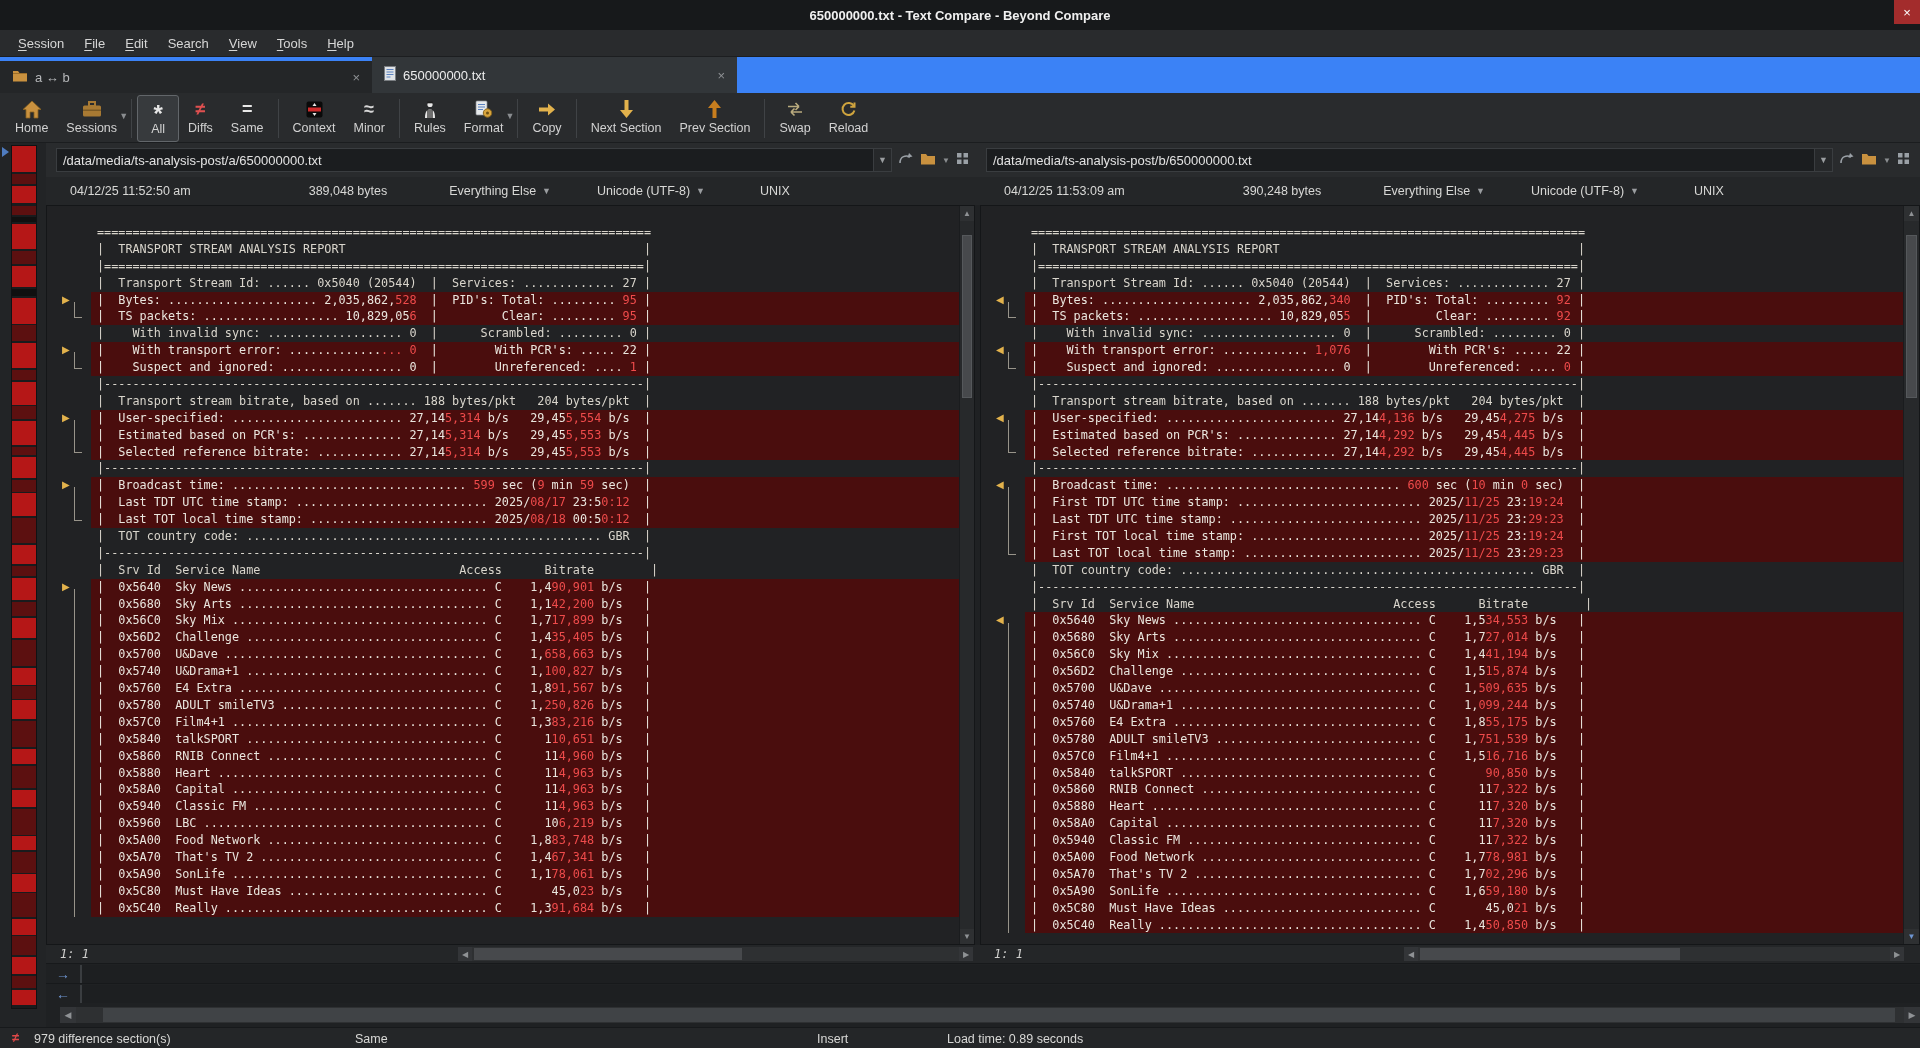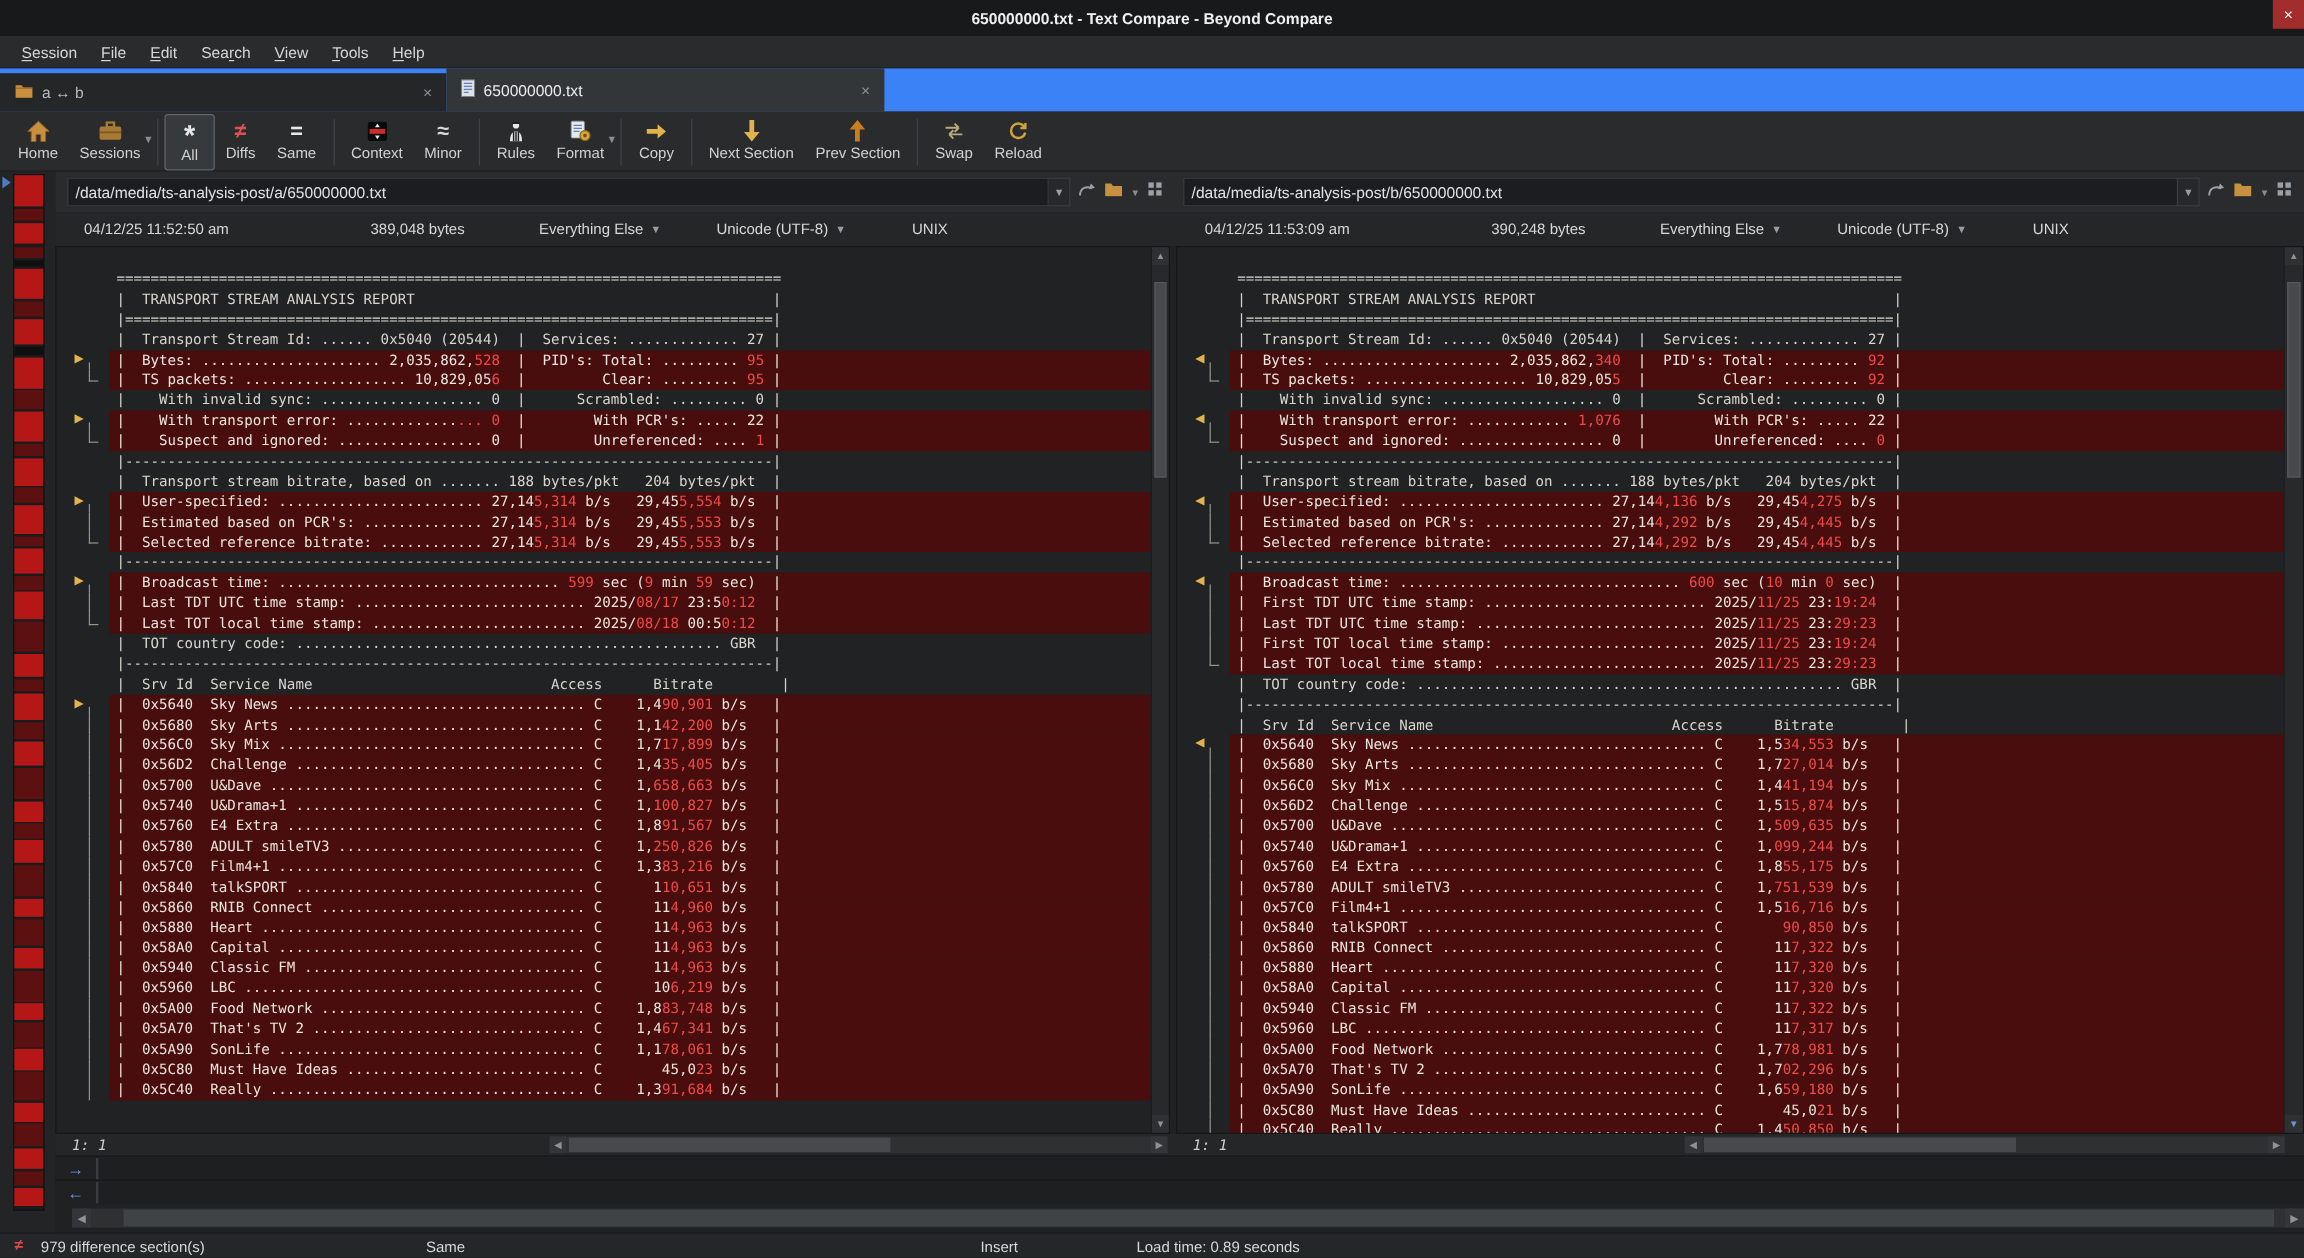--- a/index.html
+++ b/index.html
@@ -858,26 +858,20 @@
               <div class="ln">
                 <span class="gut">
                   <span class="sec-line"></span>
                 </span>
                 <span class="txt hl"><span>|  0x5940  Classic FM ................................. C      11</span><span class="dd">7,322</span><span> b/s   |</span></span>
               </div>
               <div class="ln">
                 <span class="gut">
                   <span class="sec-line"></span>
                 </span>
-                <span class="txt hl"><span>|  0x5960  LBC ........................................ C      11</span><span class="dd">7,317</span><span> b/s   |</span></span>
-              </div>
-              <div class="ln">
-                <span class="gut">
-                  <span class="sec-line"></span>
-                </span>
                 <span class="txt hl"><span>|  0x5A00  Food Network ............................... C    1,7</span><span class="dd">78,981</span><span> b/s   |</span></span>
               </div>
               <div class="ln">
                 <span class="gut">
                   <span class="sec-line"></span>
                 </span>
                 <span class="txt hl"><span>|  0x5A70  That's TV 2 ................................ C    1,7</span><span class="dd">02,296</span><span> b/s   |</span></span>
               </div>
               <div class="ln">
                 <span class="gut">

